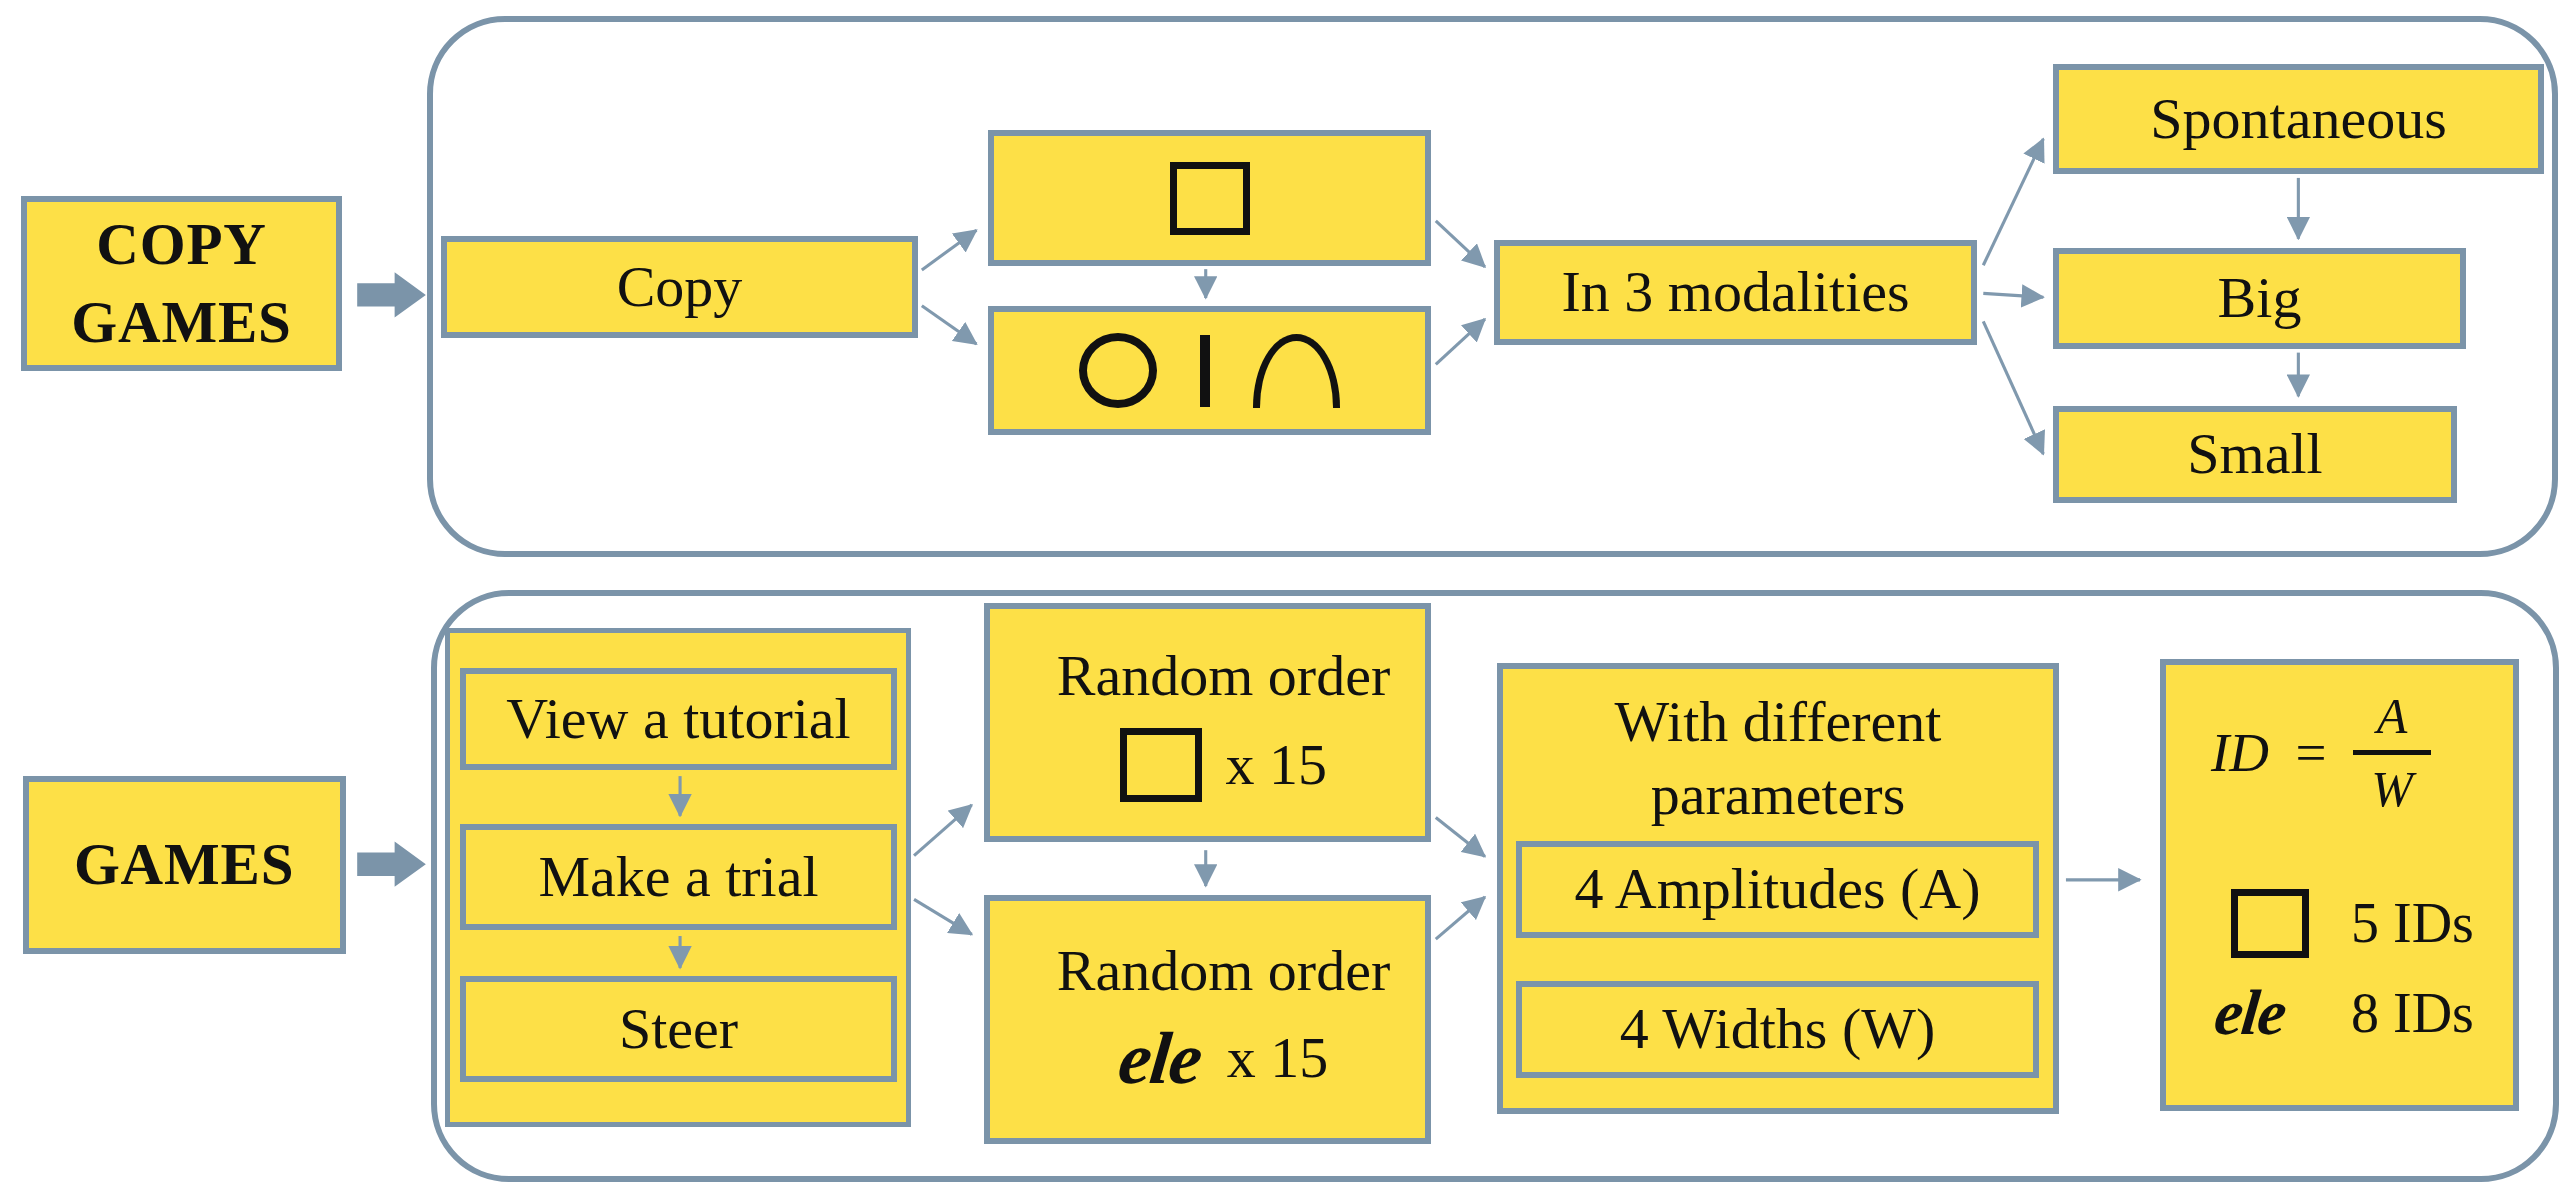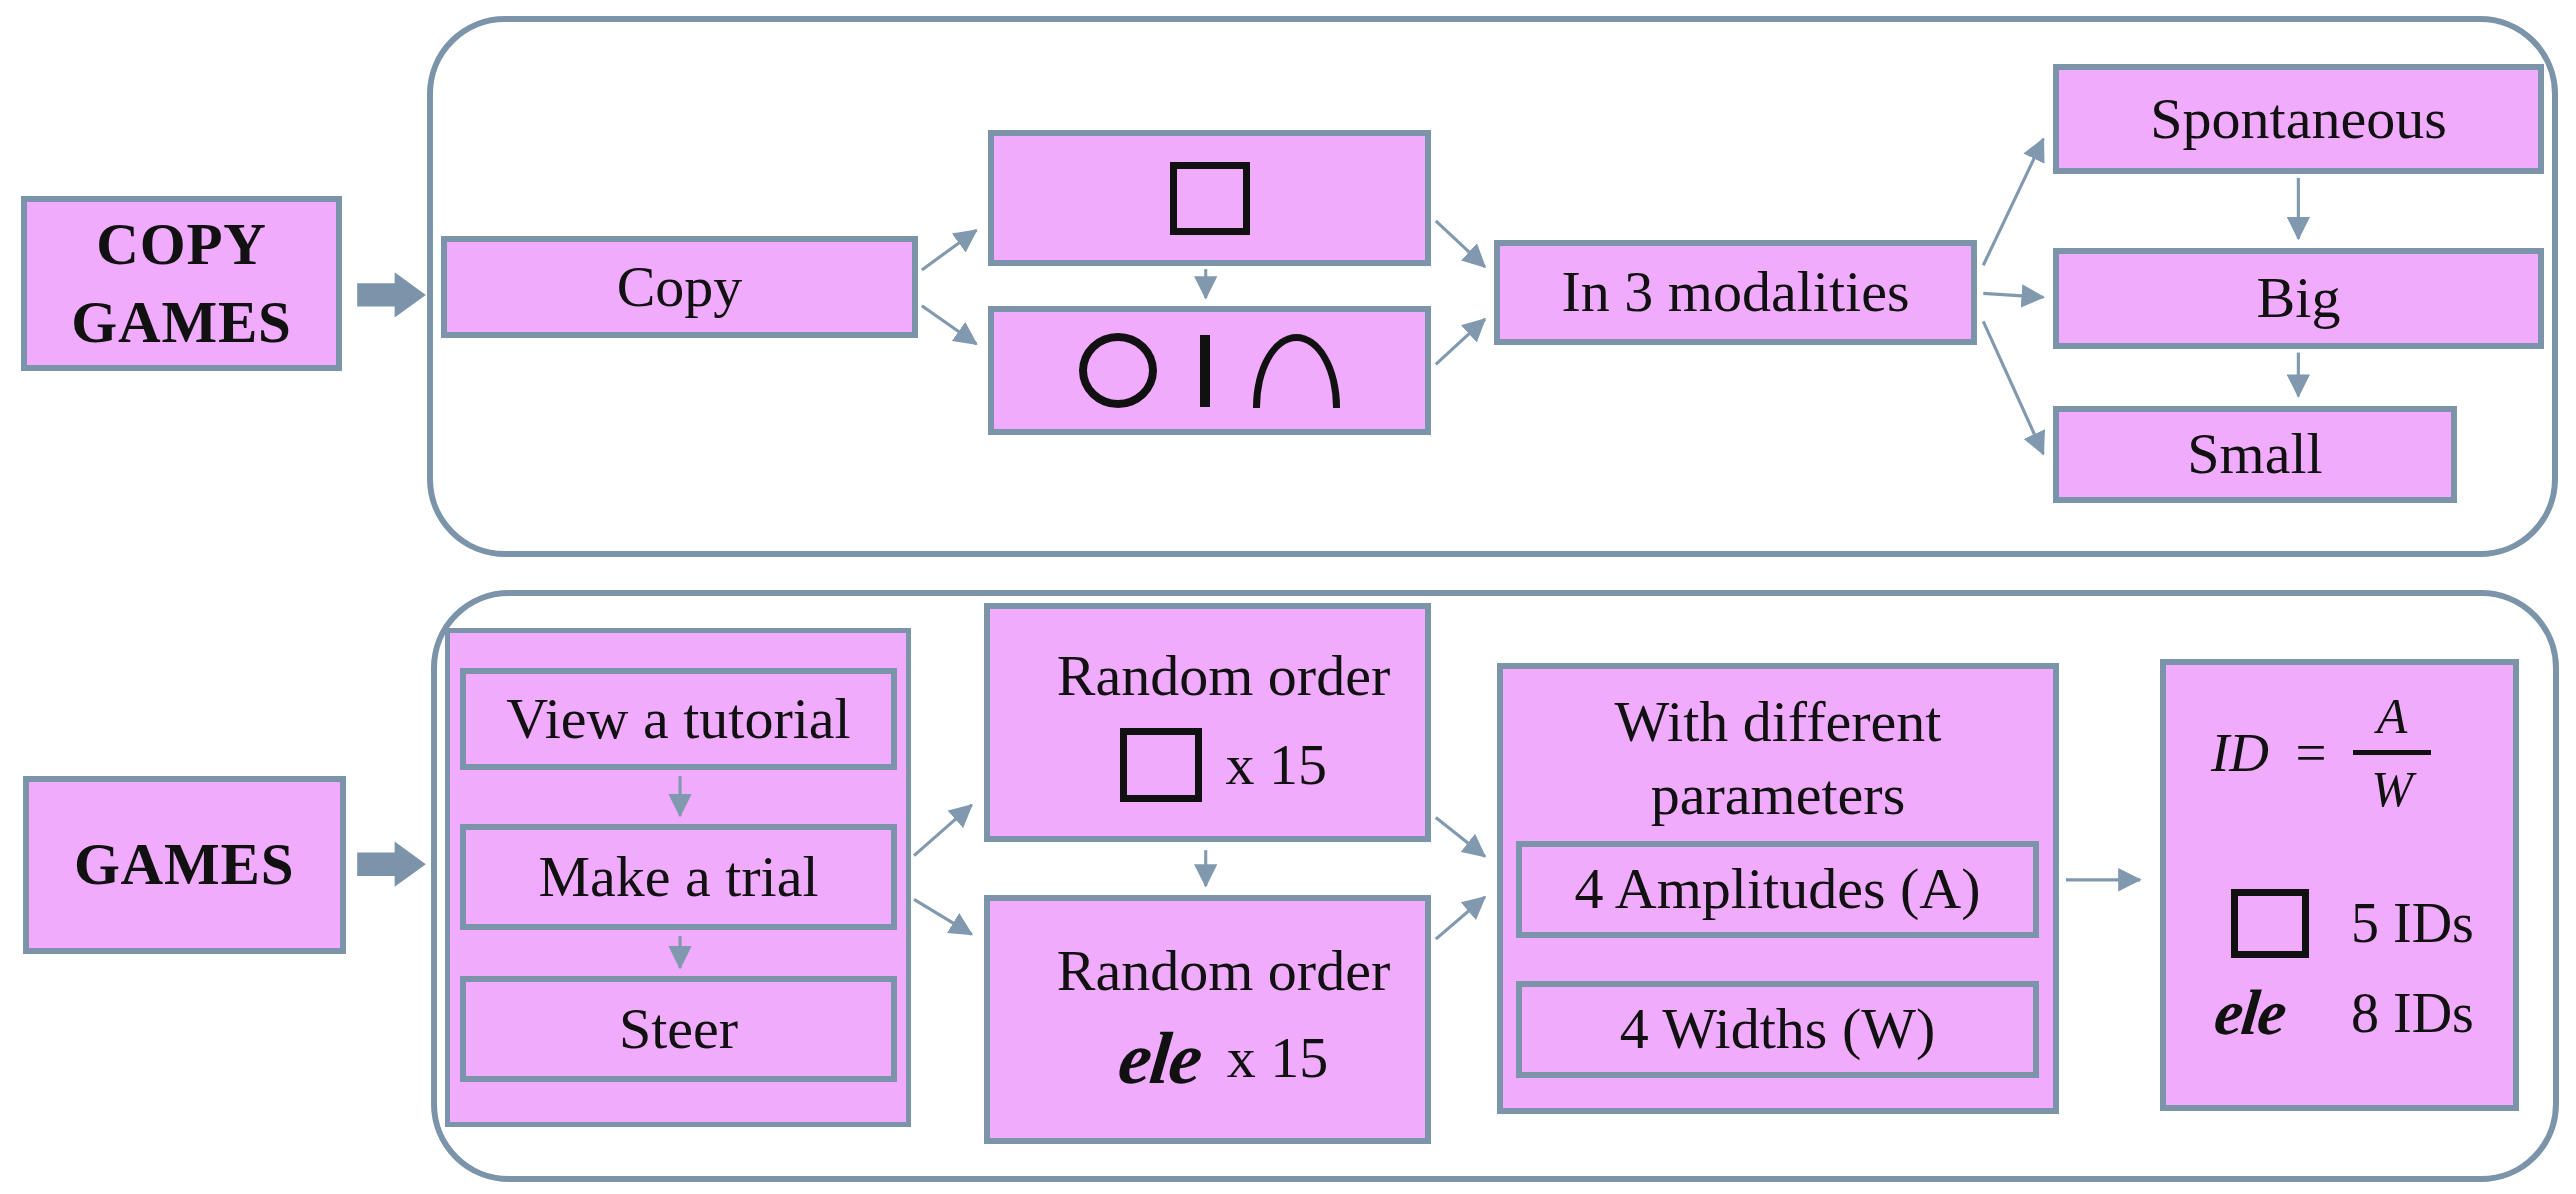--- a/index.html
+++ b/index.html
@@ -12,21 +12,21 @@
   body{
     width:2576px;height:1195px;position:relative;
     background:var(--background);
     font-family:"Liberation Serif","DejaVu Serif",serif;
     color:var(--ink);
     overflow:hidden;
   }
   .box{
     position:absolute;box-sizing:border-box;
     border:6.2px solid var(--line);
-    background:#f0abfc;
+    background:#fde047;
     display:flex;align-items:center;justify-content:center;
     text-align:center;
   }
   .rounded{border-radius:78px;background:transparent;}
   .label{font-size:58px;line-height:1.15;color:var(--ink);}
   .title{font-size:59px;font-weight:bold;line-height:1.32;letter-spacing:0.8px;}
   .col{display:flex;flex-direction:column;align-items:center;justify-content:center;padding-left:32px;}
   .row{display:flex;flex-direction:row;align-items:center;justify-content:center;}
   svg.overlay{position:absolute;left:0;top:0;pointer-events:none;}
   .conn{stroke:var(--thin_arrow);stroke-width:4;fill:none;}
@@ -71,21 +71,21 @@
 </div>
 
 <div class="box" style="left:1494px;top:240px;width:483px;height:105px;text-align:center;">
   <span class="label">In 3 modalities</span>
 </div>
 
 <div class="box" style="left:2053px;top:64px;width:491px;height:110px;">
   <span class="label">Spontaneous</span>
 </div>
 
-<div class="box" style="left:2053px;top:248px;width:491px;height:101px;">
+<div class="box" style="left:2053px;top:248px;width:413px;height:101px;">
   <span class="label">Big</span>
 </div>
 
 <div class="box" style="left:2053px;top:406px;width:404px;height:97px;">
   <span class="label">Small</span>
 </div>
 
 <div class="box" style="left:22.6px;top:776px;width:323px;height:178px;">
   <div class="title">
     <div>GAMES</div>

